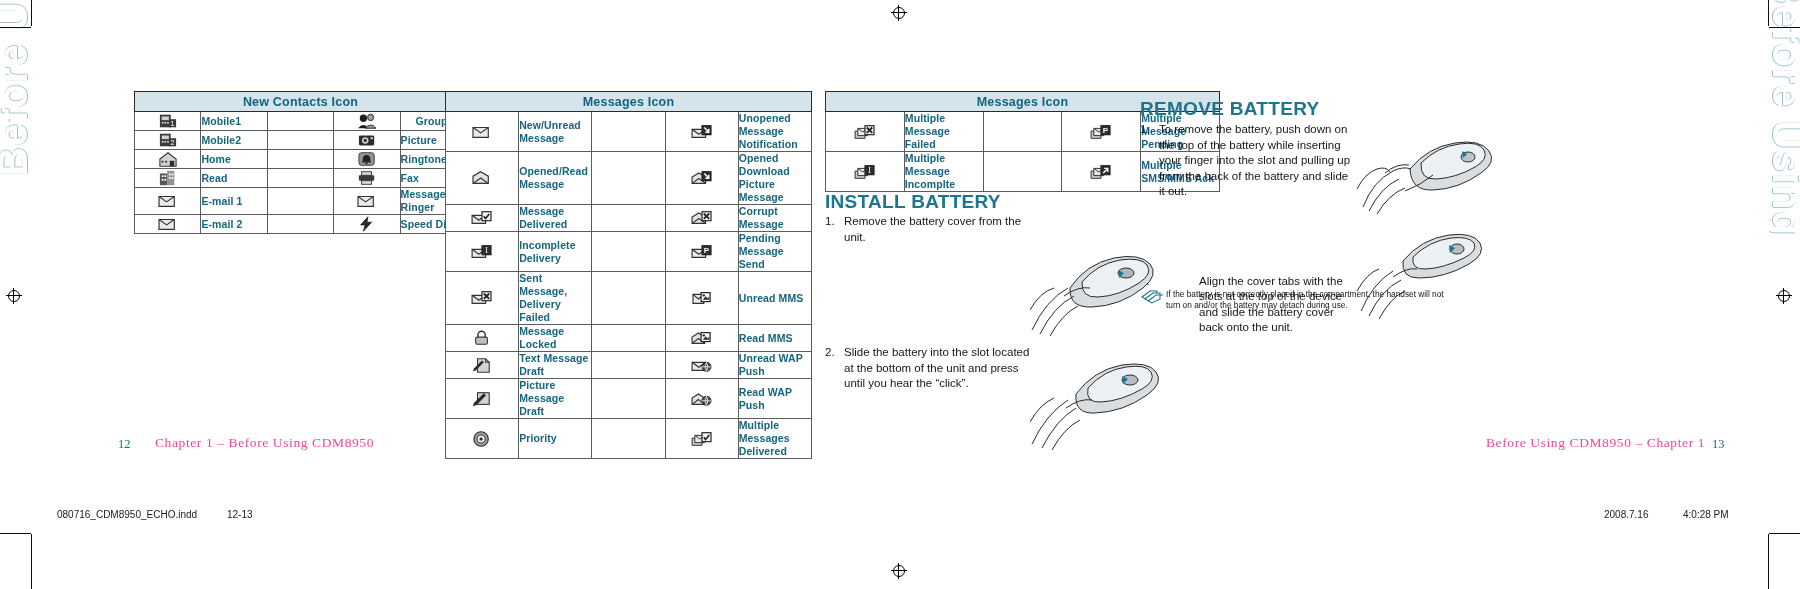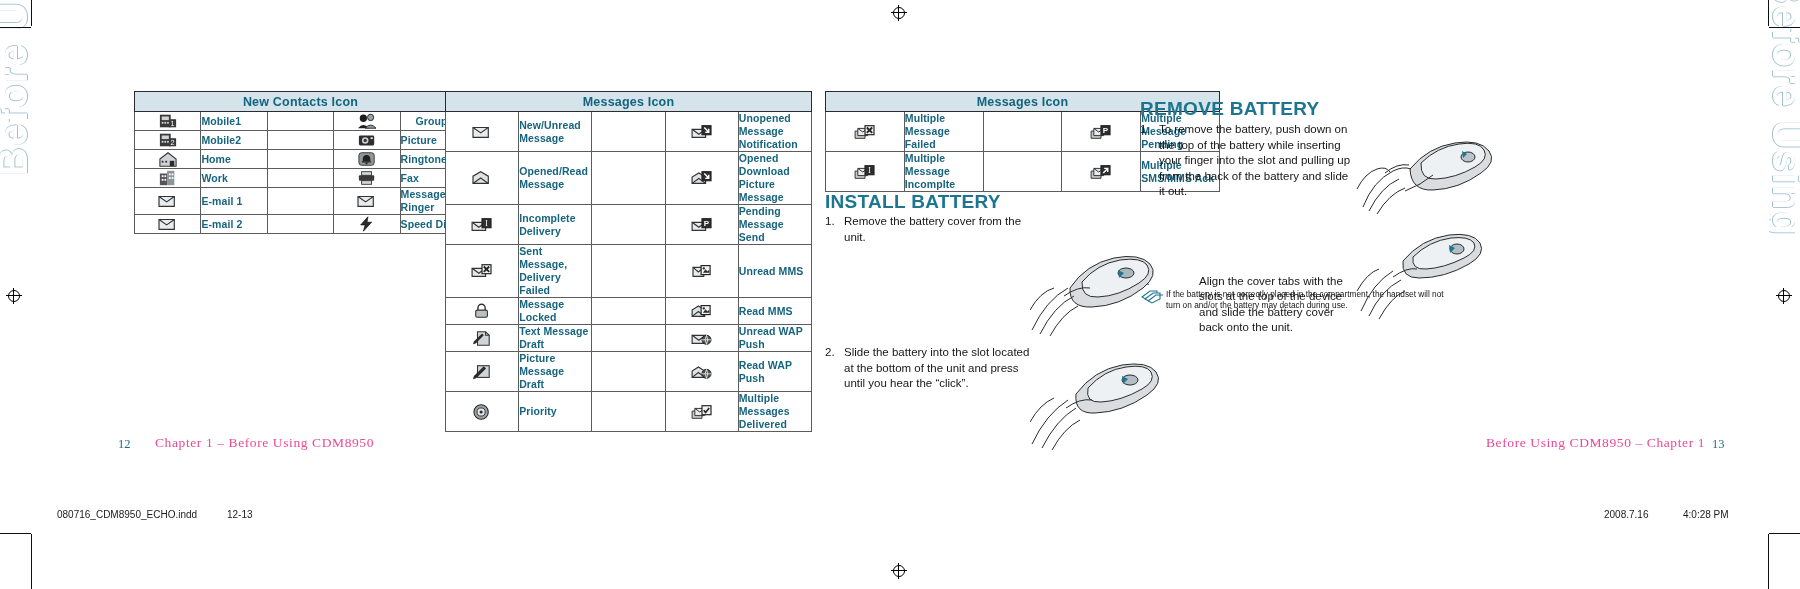--- a/index.html
+++ b/index.html
@@ -278,21 +278,21 @@
                 <rect x="11" y="2" width="8" height="16" fill="#8d949a"></rect>
                 <rect x="5" y="7" width="2" height="2" fill="#fff"></rect>
                 <rect x="8" y="7" width="2" height="2" fill="#fff"></rect>
                 <rect x="5" y="11" width="2" height="2" fill="#fff"></rect>
                 <rect x="8" y="11" width="2" height="2" fill="#fff"></rect>
                 <rect x="13" y="5" width="2" height="2" fill="#fff"></rect>
                 <rect x="16" y="5" width="2" height="2" fill="#fff"></rect>
                 <rect x="13" y="9" width="2" height="2" fill="#fff"></rect>
                 <rect x="16" y="9" width="2" height="2" fill="#fff"></rect>
               </svg></td>
-            <td class="lb">Work</td>
+            <td class="lb">Read</td>
             <td class="gap"></td>
             <td class="ic"><svg class="gi" width="22" height="18" viewBox="0 0 24 20">
                 <rect x="6" y="3" width="11" height="4" fill="#d5d9dc" stroke="#333" stroke-width="1"></rect>
                 <rect x="3" y="7" width="17" height="6" rx="1" fill="#3a3a3a"></rect>
                 <rect x="6" y="13" width="11" height="4" fill="#d5d9dc" stroke="#333" stroke-width="1"></rect>
               </svg></td>
             <td class="lb">Fax</td>
           </tr>
           <tr>
             <td class="ic"><svg class="gi" width="22" height="18" viewBox="0 0 24 20">
@@ -351,20 +351,37 @@
               </svg></td>
             <td class="lb">Opened/Read Message</td>
             <td class="gap"></td>
             <td class="ic"><svg class="gi" width="22" height="18" viewBox="0 0 24 20">
                 <path d="M1 16 h15 v-7 l-7.5 -4.5 l-7.5 4.5 z" fill="#dfe3e6" stroke="#333" stroke-width="1.3"></path>
                 <path d="M1 16 l7.5 -5.5 l7.5 5.5" fill="none" stroke="#333" stroke-width="1.3"></path>
                 <rect x="12" y="3" width="10" height="10" fill="#2f2f2f" stroke="#222" stroke-width="1.3"></rect>
                 <path d="M14.5 5 l5 5 M19.5 6.5 v3.8 h-3.8" stroke="#fff" stroke-width="1.6" fill="none"></path>
               </svg></td>
             <td class="lb">Opened Download Picture Message</td>
+          </tr>
+          <tr>
+            <td class="ic"><svg class="gi" width="22" height="18" viewBox="0 0 24 20">
+                <path d="M1 7 h15 v9 h-15 z" fill="#e6e9eb" stroke="#333" stroke-width="1.3"></path>
+                <path d="M1 7 l7.5 5.5 l7.5 -5.5" fill="none" stroke="#333" stroke-width="1.3"></path>
+                <rect x="12" y="3" width="10" height="10" fill="#f0f2f3" stroke="#222" stroke-width="1.3"></rect>
+                <path d="M14 8 l2 2.5 l4 -5" fill="none" stroke="#222" stroke-width="1.8"></path>
+              </svg></td>
+            <td class="lb">Message Delivered</td>
+            <td class="gap"></td>
+            <td class="ic"><svg class="gi" width="22" height="18" viewBox="0 0 24 20">
+                <path d="M1 16 h15 v-7 l-7.5 -4.5 l-7.5 4.5 z" fill="#dfe3e6" stroke="#333" stroke-width="1.3"></path>
+                <path d="M1 16 l7.5 -5.5 l7.5 5.5" fill="none" stroke="#333" stroke-width="1.3"></path>
+                <rect x="12" y="3" width="10" height="10" fill="#f0f2f3" stroke="#222" stroke-width="1.3"></rect>
+                <path d="M14 5 l6 6 M20 5 l-6 6" stroke="#222" stroke-width="2"></path>
+              </svg></td>
+            <td class="lb">Corrupt Message</td>
           </tr>
           <tr>
             <td class="ic"><svg class="gi" width="22" height="18" viewBox="0 0 24 20">
                 <path d="M1 7 h15 v9 h-15 z" fill="#e6e9eb" stroke="#333" stroke-width="1.3"></path>
                 <path d="M1 7 l7.5 5.5 l7.5 -5.5" fill="none" stroke="#333" stroke-width="1.3"></path>
                 <rect x="12" y="3" width="10" height="10" fill="#2f2f2f" stroke="#222" stroke-width="1.3"></rect>
                 <text x="17" y="11.5" font-size="9" fill="#fff" text-anchor="middle" font-family="Liberation Serif">I</text>
               </svg></td>
             <td class="lb">Incomplete Delivery</td>
             <td class="gap"></td>

